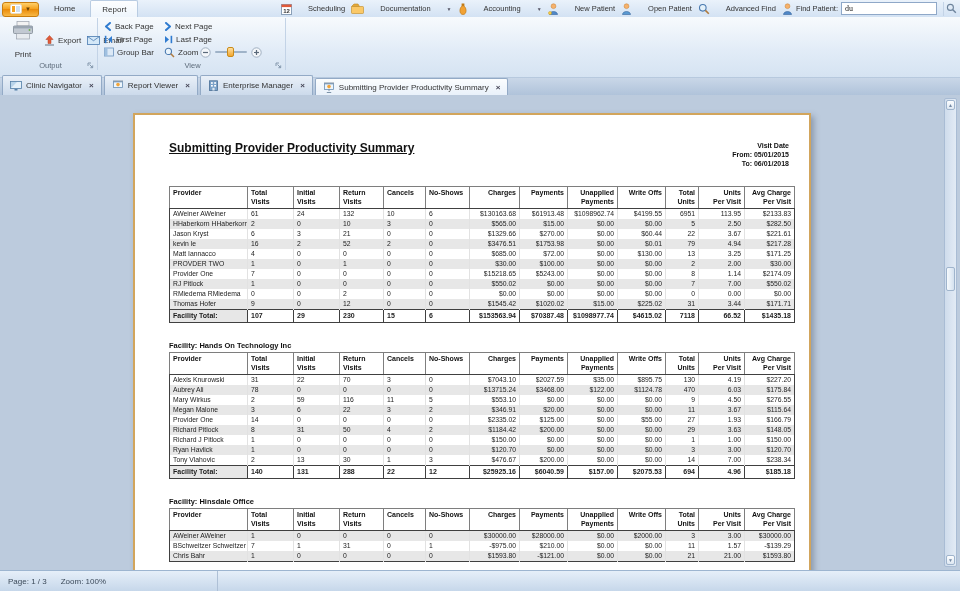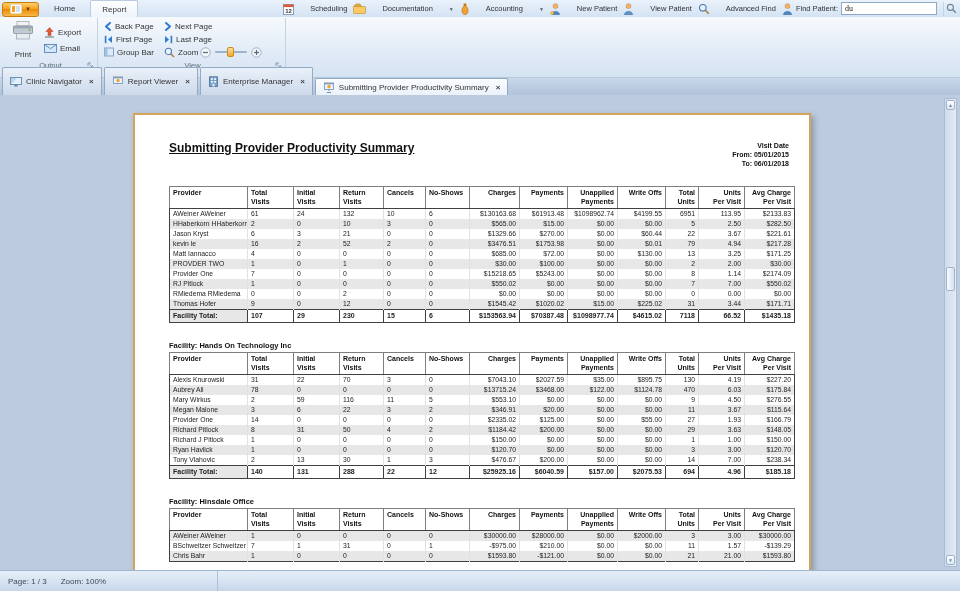--- a/index.html
+++ b/index.html
@@ -31,34 +31,34 @@
   .ribbon { position:absolute; top:17px; left:0; right:0; height:61px;
     background:linear-gradient(#f7fafd,#e2ecf7 55%,#d5e3f2); border-bottom:1px solid #b7c9de;
     display:flex; align-items:flex-start; padding:1px 0 0 2px; }
   .rgroup { position:relative; height:52px; border-right:1px solid #c3d3e6; padding:2px 6px 10px 6px; }
   .rgroup-label { position:absolute; bottom:0; left:16px; right:14px; text-align:center;
     font-size:7.5px; color:#5d6b7a; }
   .launcher { position:absolute; bottom:1px; right:3px; }
   .out-flex { display:flex; gap:6px; height:40px; }
   .big-btn { display:flex; flex-direction:column; align-items:center; justify-content:space-between;
     font-size:8px; color:#333; padding:1px 4px; cursor:default; }
-  .small-col { display:flex; flex-direction:column; justify-content:center; gap:6px; }
+  .small-col { display:flex; flex-direction:row; justify-content:center; gap:6px; }
   .small-btn { display:flex; align-items:center; gap:3px; font-size:8px; color:#333; cursor:default; }
   .vrow { display:flex; align-items:center; height:12px; margin-bottom:1px; }
   .vbtn { display:flex; align-items:center; gap:3px; font-size:8px; color:#333; cursor:default; }
   .vcol1 { width:60px; }
   .zoomctl { display:flex; align-items:center; gap:4px; margin-left:2px; }
   .slider { position:relative; width:32px; height:2px; background:#9fb3c8; border-radius:1px; }
   .slider-thumb { position:absolute; left:12px; top:-4px; width:7px; height:10px;
     background:linear-gradient(#ffe0a0,#f2a62d); border:1px solid #c98b1a; border-radius:2px; }
 
   
   .doc-tabs { position:absolute; top:78px; left:0; right:0; height:17px;
     background:linear-gradient(#c9d7e8,#b0c3da); display:flex; align-items:flex-end; padding-left:2px; }
-  .dtab { height:28px; display:flex; align-items:center; gap:4px; padding:0 7px; font-size:8px; color:#333;
+  .dtab { height:20px; display:flex; align-items:center; gap:4px; padding:0 7px; font-size:8px; color:#333;
     background:linear-gradient(#e9f0f8,#ccdaeb); border:1px solid #93aac6; border-bottom:none;
     border-radius:2px 2px 0 0; margin-right:2px; cursor:default; white-space:nowrap; }
   .dtab.active { background:linear-gradient(#fbfdfe,#e9f1fa); height:17px; }
   .dclose { font-size:8px; color:#445; margin-left:3px; font-weight:bold; }
 
   
   .doc-area { position:absolute; top:95px; left:0; right:0; bottom:21px; background:#bccbdd; overflow:hidden; }
   .page { position:absolute; left:133px; top:18px; width:678px; height:472px; background:#fff;
     border:2px solid #d2a55c; box-shadow:3px 3px 6px rgba(50,60,80,.35); padding:26px 20px 0 34px; }
   .rpt-header { display:flex; justify-content:space-between; align-items:flex-start; margin-bottom:18px; }
@@ -144,21 +144,21 @@
           <path d="M1.5,11.5 c0,-4 8,-4 8,0 z" fill="#4f87c7" stroke="#36649c" stroke-width="0.6"></path>
           <circle cx="2" cy="10" r="1.5" fill="#ffd34d" stroke="#c99a12" stroke-width="0.5"></circle>
         </svg>
         <span>New Patient</span>
       </div>
       <div class="qt-item">
         <svg width="11" height="12">
           <circle cx="5.5" cy="3.2" r="2.4" fill="#f6b26d" stroke="#d08a3e" stroke-width="0.6"></circle>
           <path d="M1.5,11.5 c0,-4 8,-4 8,0 z" fill="#5a9ad2" stroke="#36649c" stroke-width="0.6"></path>
         </svg>
-        <span>View Patient</span>
+        <span>Open Patient</span>
       </div>
       <div class="qt-item">
         <svg width="12" height="12">
           <circle cx="4.8" cy="4.8" r="3.3" fill="#e4f1fa" stroke="#4a7ab0" stroke-width="1.1"></circle>
           <line x1="7.4" y1="7.4" x2="10.8" y2="10.8" stroke="#b07a3c" stroke-width="1.6"></line>
         </svg>
         <span>Advanced Find</span>
       </div>
       <div class="find-wrap">
         <svg width="11" height="12">

